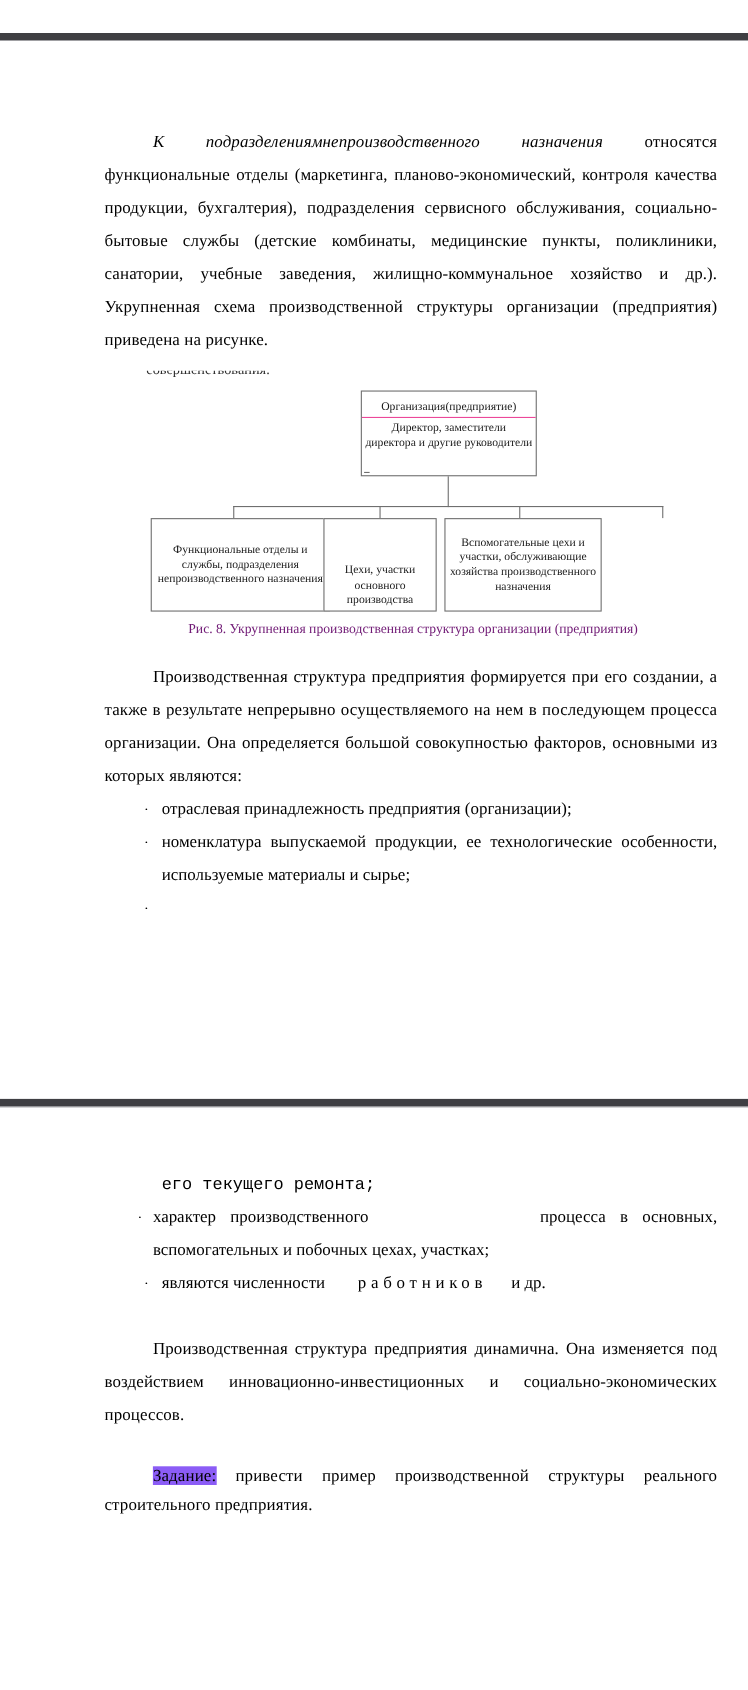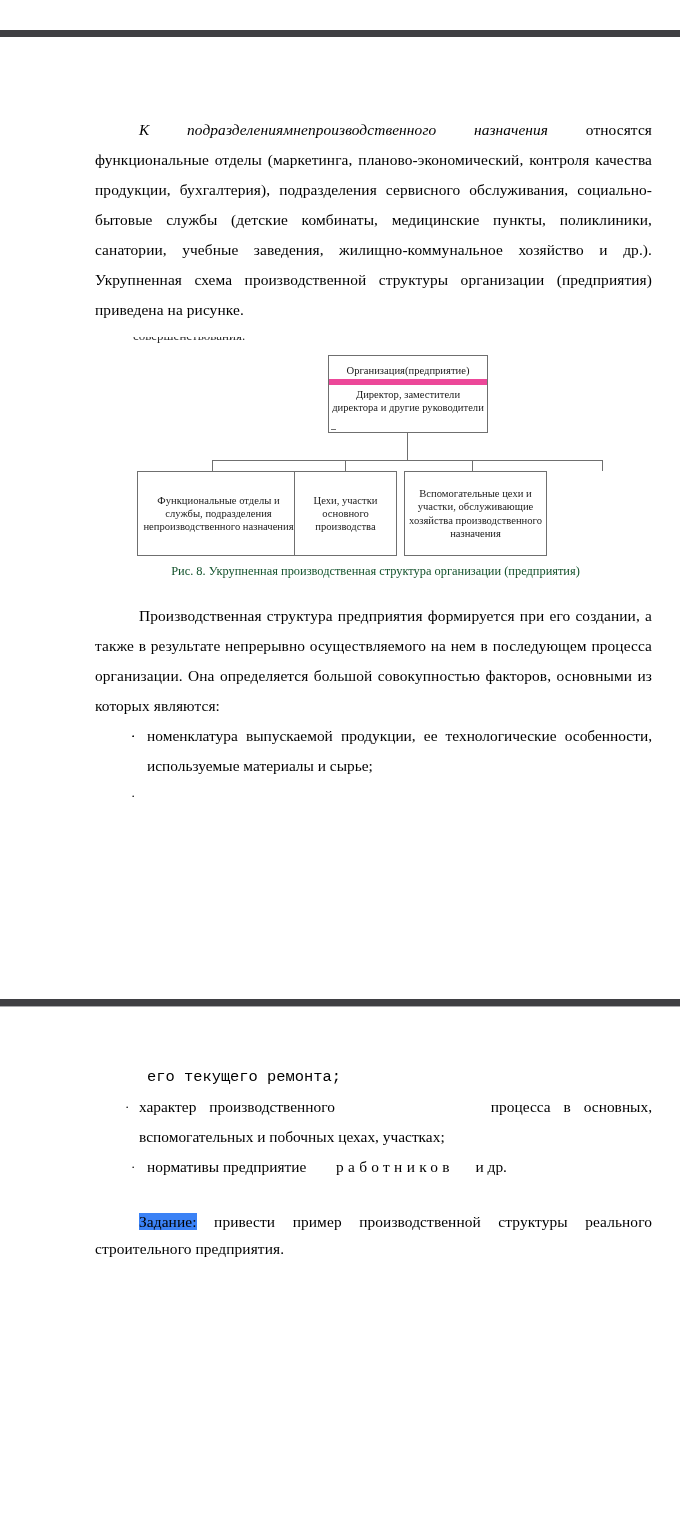--- a/index.html
+++ b/index.html
@@ -95,21 +95,21 @@
     padding-left: 52px;
     font-size: 15.4px;
     line-height: 30px;
     text-align: justify;
     font-family: Liberation Mono, monospace;
   }
 
   .spaced { letter-spacing: 4.3px; }
 
   .hl {
-    background: #3b82f6;
+    background: #8b5cf6;
     font-family: Liberation Serif, serif;
   }
 
   
   .figure {
     position: relative;
     width: 557px;
     height: 258px;
     margin: 0;
   }
@@ -143,35 +143,35 @@
   }
   .node-top {
     left: 233px;
     top: 18px;
     width: 160px;
     height: 78px;
     padding-top: 8px;
   }
   .node-top .title {
     display: block;
-    border-bottom: 6px solid #ec4899;
+    border-bottom: 1px solid #ec4899;
     margin: 0 -3px 3px -3px;
     padding: 0 3px 2px 3px;
   }
   .node-top .sub { display: block; }
 
   .node-row {
     top: 134px;
     height: 85px;
     display: flex;
     align-items: center;
     justify-content: center;
   }
   .n1 { left: 42px;  width: 163px; }
-  .n2 { left: 199px; width: 103px; }
+  .n2 { left: 199px; width: 103px; align-items: flex-end; }
   .n3 { left: 309px; width: 143px; }
   .n4 { left: 453px; width: 79px;  }
 
   
   .conn { position: absolute; background: #6f6f6f; }
   .v-top   { left: 312px; top: 96px;  width: 1px;  height: 28px; }
   .h-bus   { left: 117px; top: 123px; width: 391px; height: 1px; }
   .v1 { left: 117px; top: 123px; width: 1px; height: 11px; }
   .v2 { left: 250px; top: 123px; width: 1px; height: 11px; }
   .v3 { left: 377px; top: 123px; width: 1px; height: 11px; }
@@ -179,21 +179,21 @@
   .stub-r { left: 236px; top: 92px; width: 5px; height: 1px; }
 
   .fig-caption {
     position: absolute;
     left: 8px;
     top: 226px;
     width: 545px;
     text-align: center;
     font-size: 12.4px;
     line-height: 16px;
-    color: #14532d;
+    color: #701a75;
   }
 </style>
 </head>
 <body>
 
 <div class="page-wrap">
 
   <div class="page-bar top"></div>
 
   <div class="page page-1">
@@ -234,20 +234,21 @@
         </div>
 
         <div class="fig-caption">Рис. 8. Укрупненная производственная структура организации (предприятия)</div>
       </div>
 
       <p class="body indent" style="margin-top:6px;">Производственная структура предприятия формируется при его создании, а также в результате непрерывно осуществляемого на нем в последующем процесса организации. Она определяется большой совокупностью факторов, основными из которых являются:</p>
 
       <ul class="bullets">
         <li>
           <span class="dot">·</span>
+          <span>отраслевая принадлежность предприятия (организации);</span>
         </li>
         <li>
           <span class="dot">·</span>
           <span>номенклатура выпускаемой продукции, ее технологические особенности, используемые материалы и сырье;</span>
         </li>
         <li>
           <span class="dot">·</span>
         </li>
       </ul>
 
@@ -264,28 +265,29 @@
 
       <ul class="bullets">
         <li class="tight-dot">
           <span class="dot">·</span>
           <span>характер производственного</span>
           <span style="display:inline-block;width:130px;"></span>
           <span>процесса в  основных, вспомогательных и побочных цехах, участках;</span>
         </li>
         <li>
           <span class="dot">·</span>
-          <span>нормативы предприятие</span>
+          <span>являются численности</span>
           <span style="display:inline-block;width:22px;"></span>
           <span class="spaced">работников</span>
           <span style="display:inline-block;width:14px;"></span>
           <span>и др.</span>
         </li>
       </ul>
 
+      <p class="body indent">Производственная структура предприятия динамична. Она изменяется под воздействием инновационно-инвестиционных и социально-экономических процессов.</p>
 
 
       <p class="body indent" style="margin-top:26px;line-height:27px;">
         <span class="hl">Задание:</span>
         <span>привести пример производственной структуры реального строительного предприятия.</span>
       </p>
 
     </div>
   </div>
 

